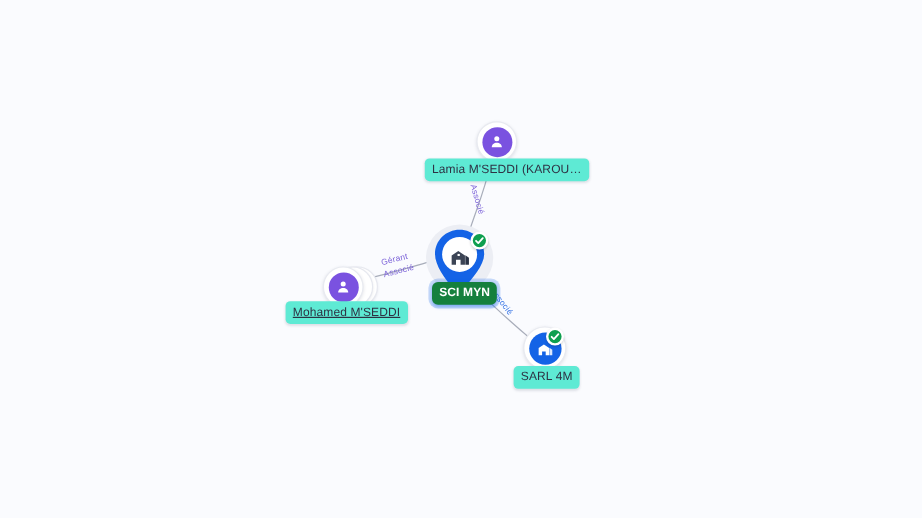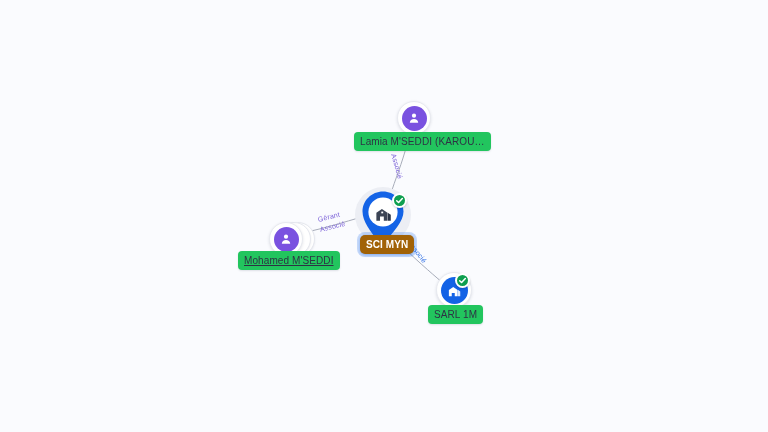--- a/index.html
+++ b/index.html
@@ -66,27 +66,27 @@
   }
   .co-circle .inner{
     width:27px;height:27px;border-radius:50%;background:#1463e6;
     display:flex;align-items:center;justify-content:center;
   }
 
   
   .lbl{
     position:absolute;white-space:nowrap;
     font-size:10px;line-height:13px;color:#2e3244;
-    background:#22c55e;border-radius:4px;
+    background:#5eead4;border-radius:4px;
     padding:3px 6px;
     box-shadow:0 1px 2px rgba(40,50,80,.13);
     letter-spacing:.1px;
   }
   .lbl.selected{
-    background:#a16207;color:#ffffff;font-weight:bold;
+    background:#15803d;color:#ffffff;font-weight:bold;
     border-radius:5px;
     box-shadow:0 0 0 3px rgba(20,99,230,.22),0 1px 3px rgba(20,99,230,.4);
   }
 
   
   .etext{
     position:absolute;font-size:7px;line-height:8px;
     color:#7b61d8;white-space:nowrap;letter-spacing:.2px;
     transform-origin:left center;
   }
@@ -169,16 +169,16 @@
           <path d="M3 21V11.2L10 6.4l7 4.8V21h-4.6v-5.2H7.6V21z"></path>
           <path d="M17.4 21V10.9l3.8 2.6V21z" opacity="0.85"></path>
         </svg>
       </div>
     </div>
     <div class="badge-check" style="left:455px;top:273px;">
       <svg width="9" height="9" viewBox="0 0 24 24" fill="none" stroke="#ffffff" stroke-width="4" stroke-linecap="round" stroke-linejoin="round">
         <path d="M4.5 12.5l5 5 10-11"></path>
       </svg>
     </div>
-    <div class="lbl" style="left:428px;top:305px;">SARL 1M</div>
+    <div class="lbl" style="left:428px;top:305px;">SARL 4M</div>
   </div>
 
 </div>
 
 </body></html>

